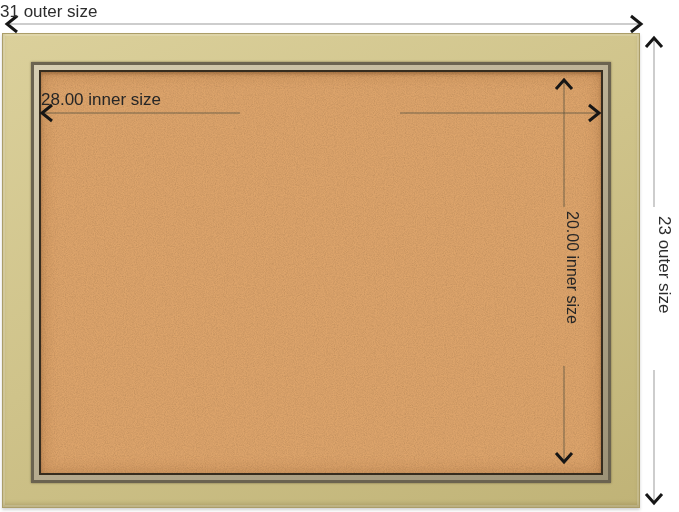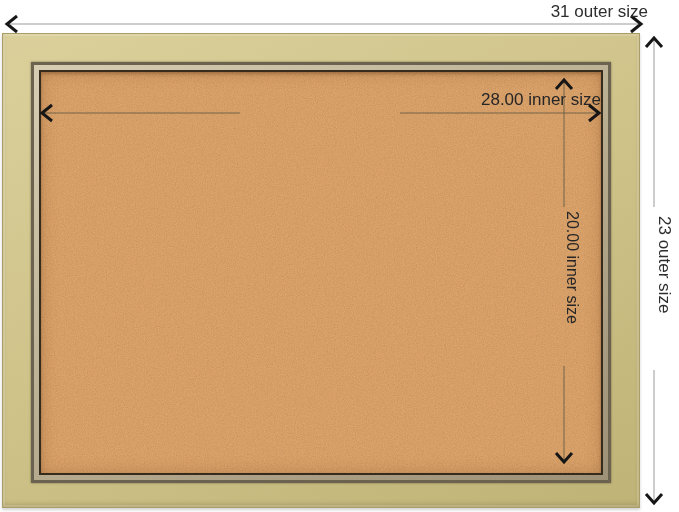--- a/index.html
+++ b/index.html
@@ -48,21 +48,21 @@
   .dim-overlay{
     position:absolute;left:0;top:0;width:679px;height:512px;
     pointer-events:none;
   }
   .dim-label{
     position:absolute;
     color:var(--text,#2d2d2d);
     font-size:17px;line-height:21px;
     white-space:nowrap;
   }
-  .dim-label.h{text-align:right;}
+  .dim-label.h{text-align:left;}
   .dim-label.v{
     writing-mode:vertical-rl;
     line-height:22px;
   }
   .label-outer-width{left:0;top:1px;width:648px;}
   .label-inner-width{left:41px;top:89px;width:560px;color:#262626;}
   .label-outer-height{left:653px;top:216px;height:150px;}
   .label-inner-height{left:561px;top:211px;height:152px;font-size:16px;color:#262626;}
 </style>
 </head>

